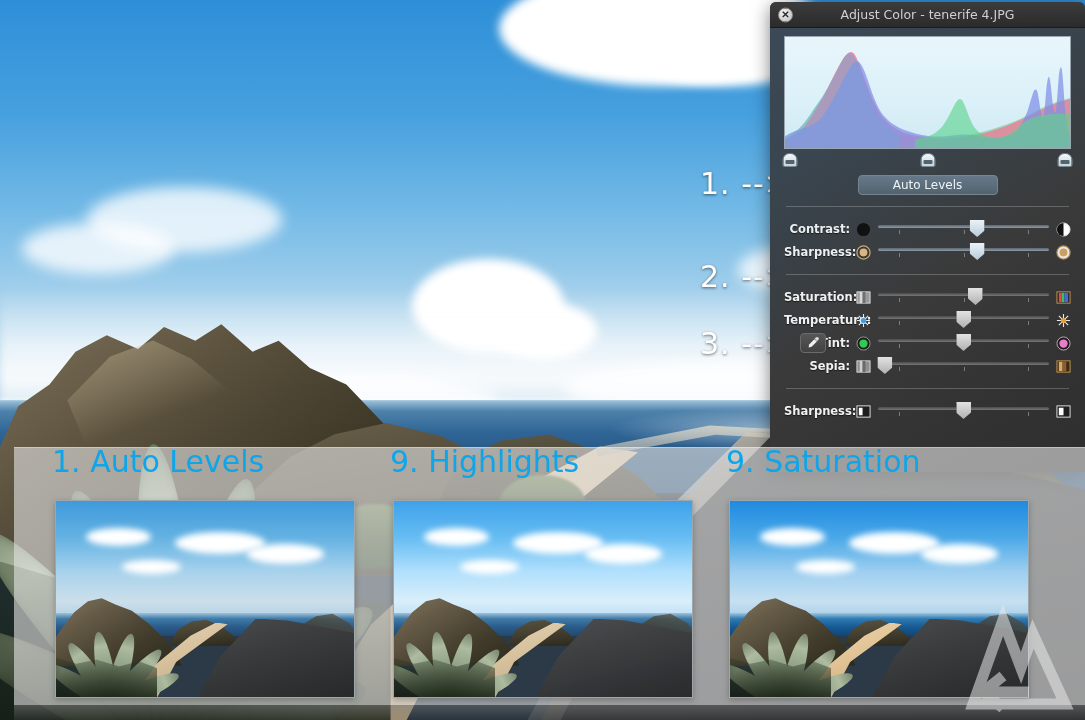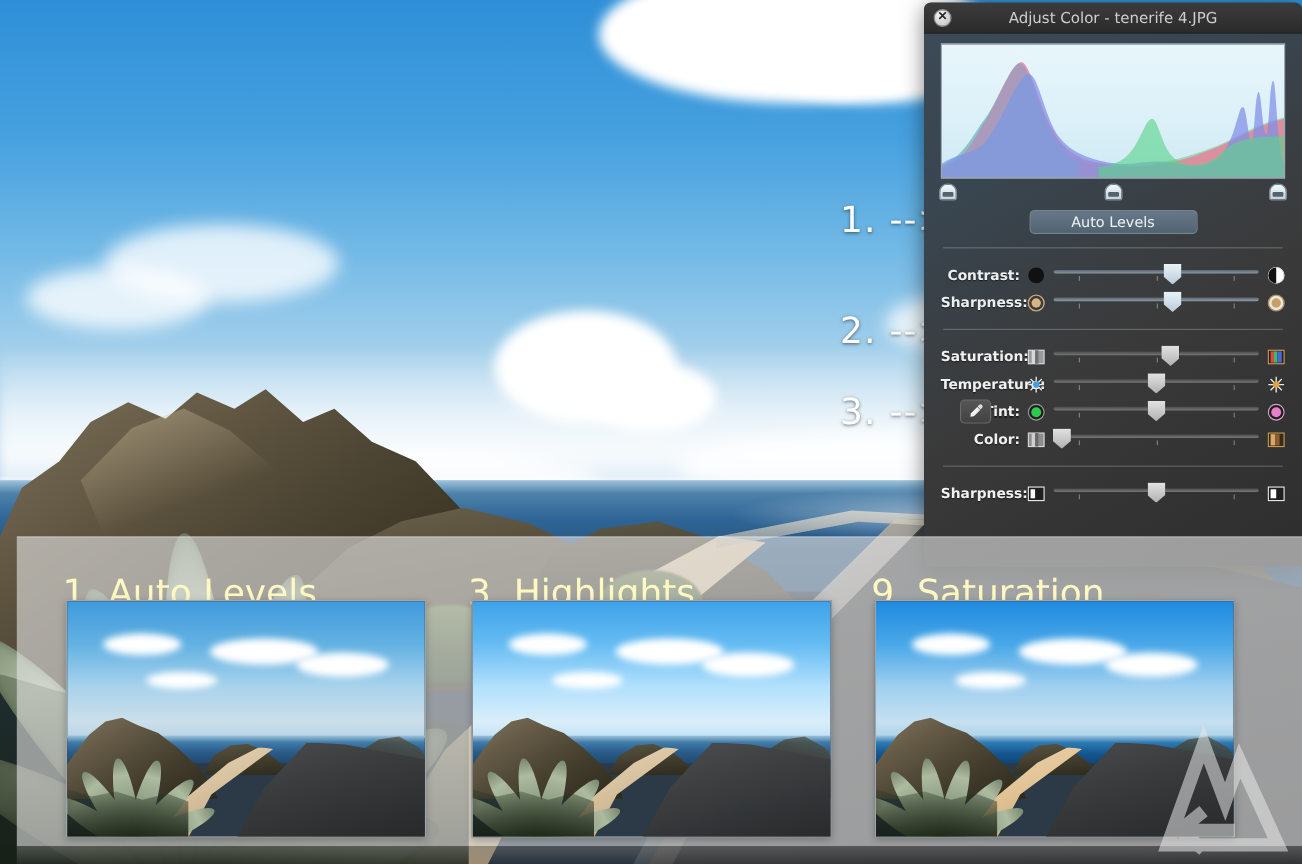--- a/index.html
+++ b/index.html
@@ -215,21 +215,21 @@
   #strip {
     position:absolute; left:14px; top:447px; width:1071px; height:258px;
     background:rgba(226,226,226,.62);
     border-top:1px solid rgba(255,255,255,.35);
   }
   #strip-shadow {
     position:absolute; left:14px; top:705px; width:1071px; height:15px;
     background:linear-gradient(to bottom,rgba(120,120,120,.55),rgba(80,80,80,.25));
   }
   .cap {
-    position:absolute; top:477px; color:#fef9c3; font-size:30px; font-weight:400;
+    position:absolute; top:444px; color:#0ea5e9; font-size:30px; font-weight:400;
     font-family:"DejaVu Sans", sans-serif;
   }
   .thumb {
     position:absolute; top:500px; width:300px; height:198px;
     border:1px solid rgba(255,255,255,.55);
     box-shadow:0 2px 6px rgba(0,0,0,.25);
     overflow:hidden; cursor:pointer; background:#2b3a46;
   }
   .tb-sky { position:absolute; left:0; top:0; width:100%; height:58%;
     background:linear-gradient(to bottom,#3f9adb 0%,#64b2e3 32%,#a7d2ec 62%,#ccdfea 88%,#b7d3e6 100%); }
@@ -463,21 +463,21 @@
             <div class="tick" style="left:88%"></div>
           <div class="knob" style="left:50%;"></div>
         </div>
         <svg class="sicon" viewBox="0 0 16 16">
             <circle cx="8" cy="8" r="7" fill="#1e1e1e" stroke="#d8a0c8"></circle>
             <circle cx="8" cy="8" r="4.4" fill="#e87ec8"></circle>
           </svg>
       </div>
 
       <div class="srow">
-        <div class="slabel">Color:</div>
+        <div class="slabel">Sepia:</div>
         <svg class="sicon" viewBox="0 0 16 16">
             <rect x="1" y="2" width="14" height="12" fill="#8e8e8e" stroke="#ddd"></rect>
             <rect x="4" y="2" width="3" height="12" fill="#cfcfcf"></rect>
             <rect x="7" y="2" width="3" height="12" fill="#6a6a6a"></rect>
           </svg>
         <div class="strack">
           <div class="bar"></div>
             <div class="tick" style="left:12%"></div>
             <div class="tick" style="left:50%"></div>
             <div class="tick" style="left:88%"></div>
@@ -513,21 +513,21 @@
           </svg>
       </div>
     </div>
   </div>
 </div>
 
 <div id="strip"></div>
 <div id="strip-shadow"></div>
 
 <div class="cap" style="left:52px;">1. Auto Levels</div>
-<div class="cap" style="left:390px;">3. Highlights</div>
+<div class="cap" style="left:390px;">9. Highlights</div>
 <div class="cap" style="left:726px;">9. Saturation</div>
 
 <div class="thumb" id="thumb-1" style="left:55px;">
   <div class="tb-sky"></div>
   <div class="tb-cl" style="left:10%;top:14%;width:22%;height:9%;"></div>
   <div class="tb-cl" style="left:40%;top:16%;width:30%;height:11%;"></div>
   <div class="tb-cl" style="left:64%;top:22%;width:26%;height:10%;"></div>
   <div class="tb-cl" style="left:22%;top:30%;width:20%;height:7%;"></div>
   <div class="tb-sea"></div>
   <div class="tb-rock"></div>

